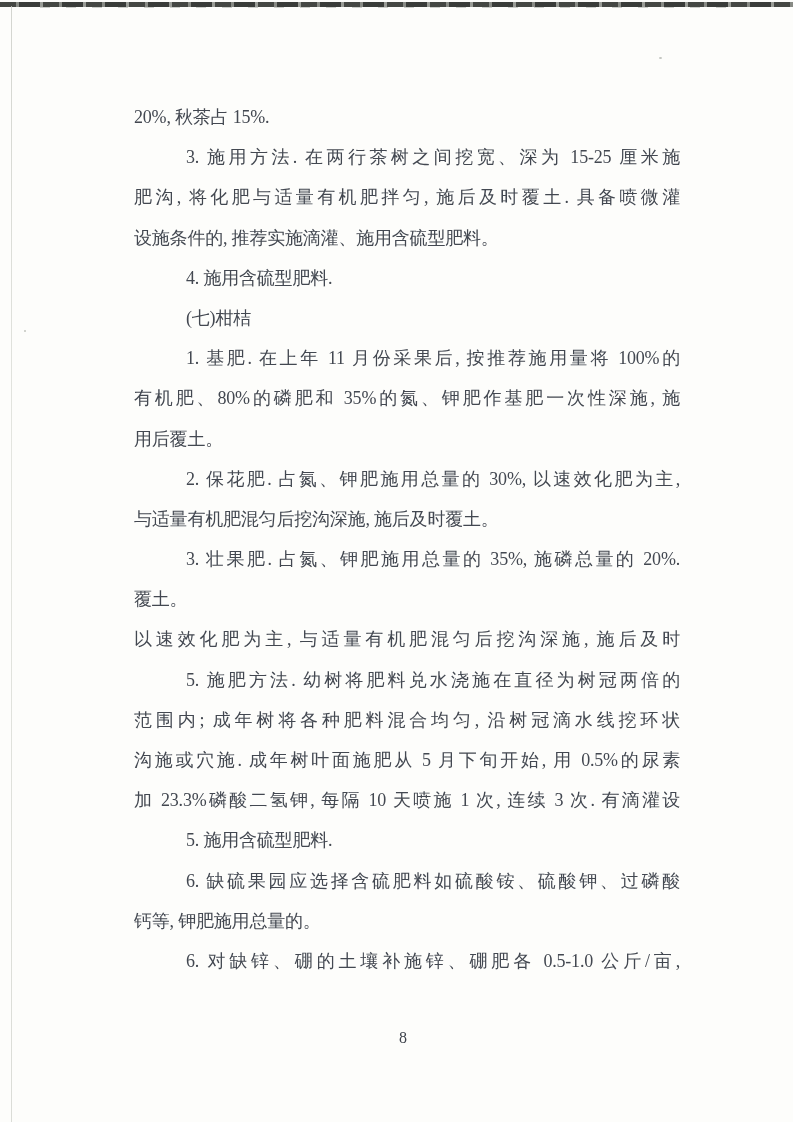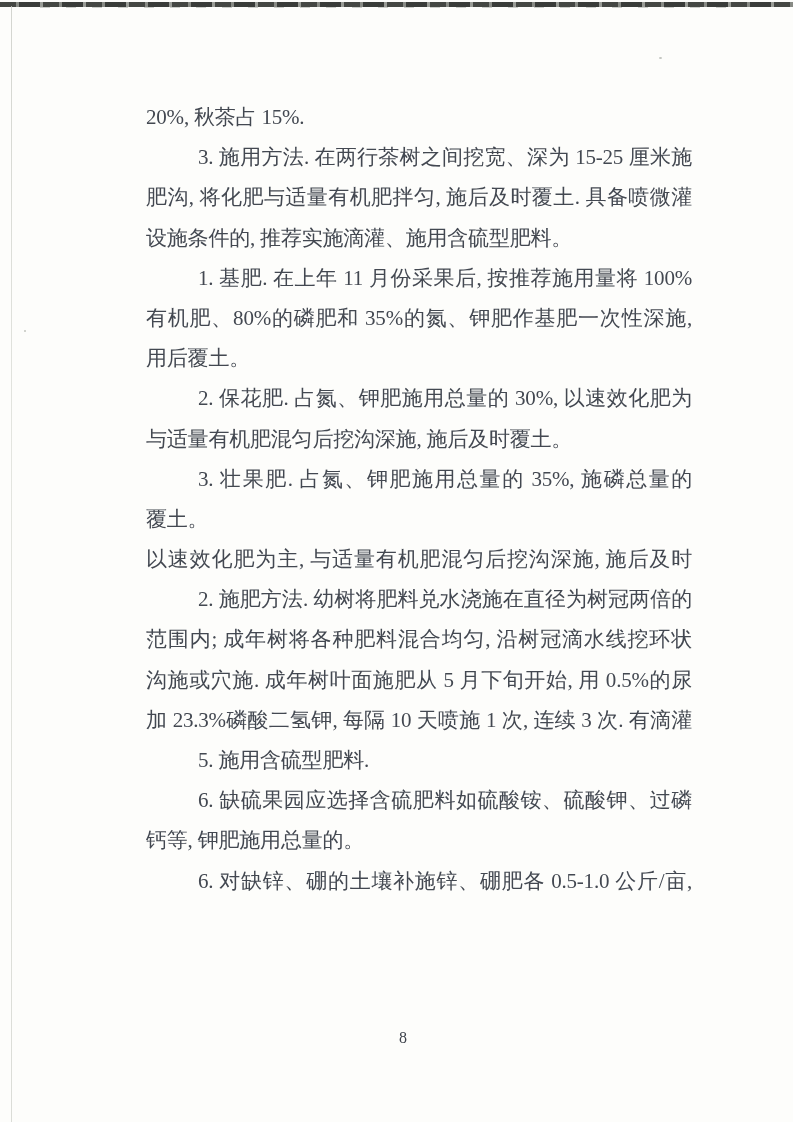--- a/index.html
+++ b/index.html
@@ -53,25 +53,25 @@
   .scan-speckle {
     position: absolute;
     border-radius: 50%;
     background: #c2c4bf;
   }
   .speckle-1 { left: 659px; top: 57px;  width: 3px; height: 2px; }
   .speckle-2 { left: 24px;  top: 330px; width: 2px; height: 2px; }
   
   .text-block {
     position: absolute;
-    left: 146px;
+    left: 134px;
     top: 97px;
     width: 546px;
     color: #434851;
-    font-size: 21px;
+    font-size: 18px;
     letter-spacing: -0.2px;
   }
   .line {
     height: 40.2px;
     line-height: 40.2px;
     white-space: pre-wrap;
     overflow: hidden;
   }
   .line.indent {
     padding-left: 52px;
@@ -101,29 +101,31 @@
   <div class="scan-top-edge2"></div>
   <div class="scan-left-edge"></div>
   <div class="scan-speckle speckle-1"></div>
   <div class="scan-speckle speckle-2"></div>
 
   <div class="text-block">
       <div class="line">20%, 秋茶占 15%.</div>
       <div class="line indent just">3. 施用方法. 在两行茶树之间挖宽、深为 15-25 厘米施</div>
       <div class="line just">肥沟, 将化肥与适量有机肥拌匀, 施后及时覆土. 具备喷微灌</div>
       <div class="line">设施条件的, 推荐实施滴灌、施用含硫型肥料。</div>
+      <div class="line indent">4. 施用含硫型肥料.</div>
+      <div class="line indent">(七)柑桔</div>
       <div class="line indent just">1. 基肥. 在上年 11 月份采果后, 按推荐施用量将 100%的</div>
       <div class="line just">有机肥、80%的磷肥和 35%的氮、钾肥作基肥一次性深施, 施</div>
       <div class="line">用后覆土。</div>
       <div class="line indent just">2. 保花肥. 占氮、钾肥施用总量的 30%, 以速效化肥为主,</div>
       <div class="line">与适量有机肥混匀后挖沟深施, 施后及时覆土。</div>
       <div class="line indent just">3. 壮果肥. 占氮、钾肥施用总量的 35%, 施磷总量的 20%.</div>
       <div class="line">覆土。</div>
       <div class="line just">以速效化肥为主, 与适量有机肥混匀后挖沟深施, 施后及时</div>
-      <div class="line indent just">2. 施肥方法. 幼树将肥料兑水浇施在直径为树冠两倍的</div>
+      <div class="line indent just">5. 施肥方法. 幼树将肥料兑水浇施在直径为树冠两倍的</div>
       <div class="line just">范围内; 成年树将各种肥料混合均匀, 沿树冠滴水线挖环状</div>
       <div class="line just">沟施或穴施. 成年树叶面施肥从 5 月下旬开始, 用 0.5%的尿素</div>
       <div class="line just">加 23.3%磷酸二氢钾, 每隔 10 天喷施 1 次, 连续 3 次. 有滴灌设</div>
       <div class="line indent">5. 施用含硫型肥料.</div>
       <div class="line indent just">6. 缺硫果园应选择含硫肥料如硫酸铵、硫酸钾、过磷酸</div>
       <div class="line">钙等, 钾肥施用总量的。</div>
       <div class="line indent just">6. 对缺锌、硼的土壤补施锌、硼肥各 0.5-1.0 公斤/亩,</div>
     </div>
 
   <div class="page-number">8</div>

